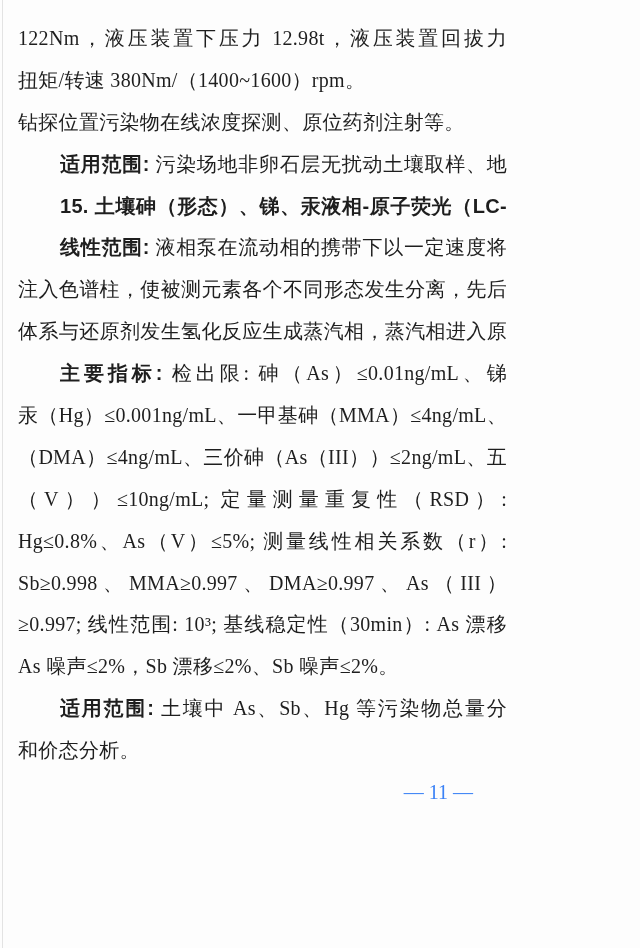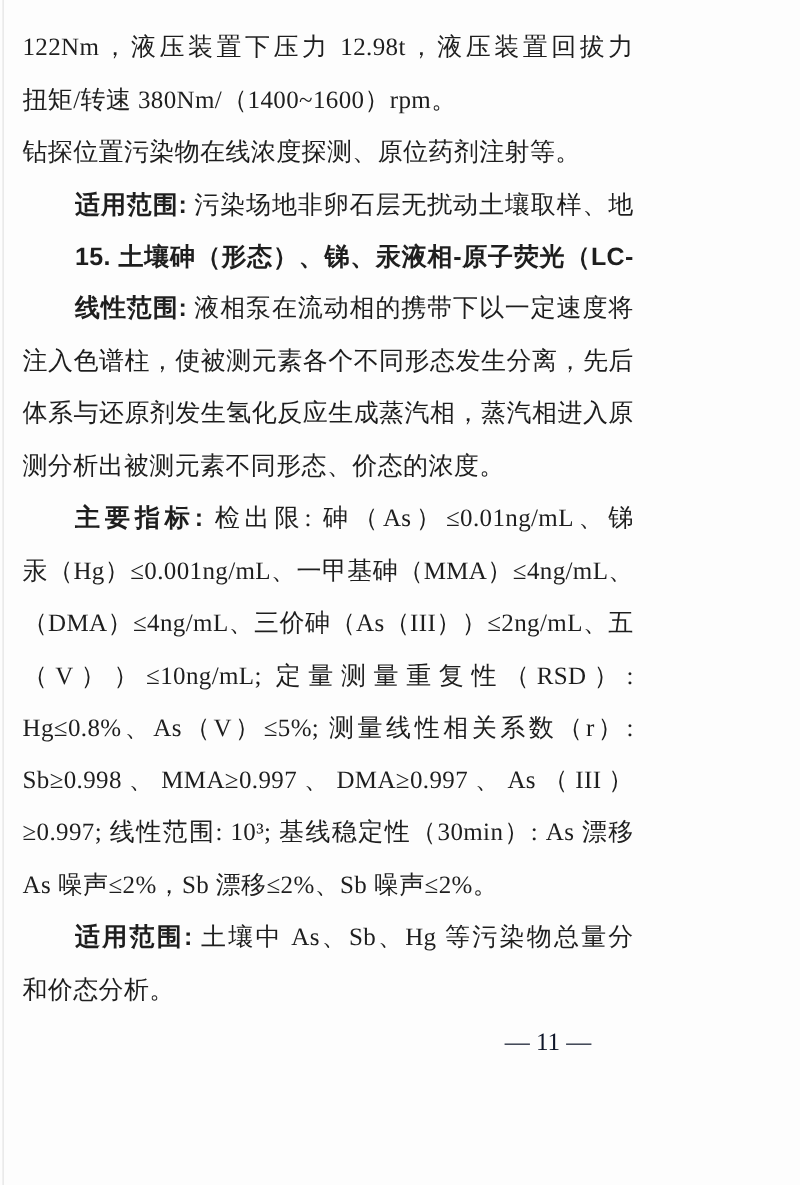--- a/index.html
+++ b/index.html
@@ -40,41 +40,40 @@
   .heading{
     font-weight:700;
     font-family:"Liberation Sans","DejaVu Sans",sans-serif;
   }
   .pager{
     font-size:20px;
     line-height:41.9px;
     height:41.9px;
     text-align:right;
     padding-right:34px;
-    color:#0f172a;
+    color:#3b82f6;
   }
 </style>
 </head>
 <body>
 
 <div class="page">
   <div class="scan-edge"></div>
 
   <div class="line j">122Nm，液压装置下压力 12.98t，液压装置回拔力 18.60t，最大</div>
   <div class="line">扭矩/转速 380Nm/（1400~1600）rpm。</div>
 
   <div class="line">钻探位置污染物在线浓度探测、原位药剂注射等。</div>
   <div class="line j indent"><b class="lbl">适用范围:</b><span> 污染场地非卵石层无扰动土壤取样、地下水取样、</span></div>
 
   <div class="line j indent heading">15. 土壤砷（形态）、锑、汞液相-原子荧光（LC-AFS）分析仪</div>
 
   <div class="line j indent"><b class="lbl">线性范围:</b><span> 液相泵在流动相的携带下以一定速度将液体样品</span></div>
   <div class="line j">注入色谱柱，使被测元素各个不同形态发生分离，先后进入反应</div>
   <div class="line j">体系与还原剂发生氢化反应生成蒸汽相，蒸汽相进入原子化器后</div>
-  <div class="line">测分析出被测元素不同形态、价态的浓度。</div>
 
   <div class="line j indent"><b class="lbl">主要指标:</b><span> 检出限: 砷（As）≤0.01ng/mL、锑（Sb）≤0.01ng/mL、</span></div>
   <div class="line j">汞（Hg）≤0.001ng/mL、一甲基砷（MMA）≤4ng/mL、和价态分析</div>
   <div class="line j">（DMA）≤4ng/mL、三价砷（As（III））≤2ng/mL、五价砷（As</div>
   <div class="line j">（V））≤10ng/mL; 定量测量重复性（RSD）: As≤0.8%、Sb≤0.8%、</div>
   <div class="line j">Hg≤0.8%、As（V）≤5%; 测量线性相关系数（r）: As≥0.998、</div>
   <div class="line j">Sb≥0.998、MMA≥0.997、DMA≥0.997、As（III）≥0.997、As（V）</div>
   <div class="line j">≥0.997; 线性范围: 10³; 基线稳定性（30min）: As 漂移≤2%、</div>
   <div class="line">As 噪声≤2%，Sb 漂移≤2%、Sb 噪声≤2%。</div>
 

